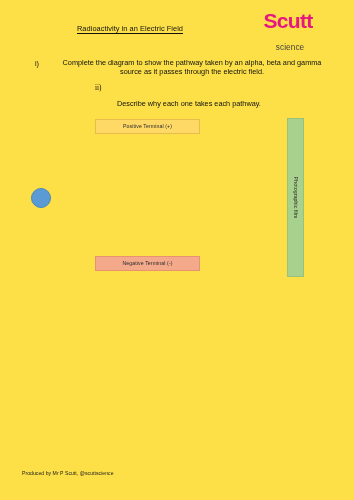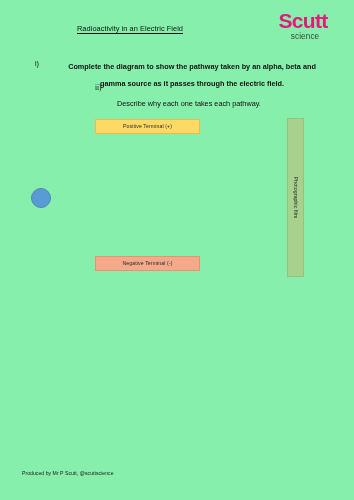--- a/index.html
+++ b/index.html
@@ -8,21 +8,21 @@
     background: #ffffff;
   }
   body {
     font-family: "Liberation Sans", sans-serif;
     color: #1a1a1a;
   }
   #page {
     position: relative;
     width: 354px;
     height: 500px;
-    background: #86efac;
+    background: #fde047;
     overflow: hidden;
   }
 
   
   #header {
     position: absolute;
     left: 0;
     top: 0;
     width: 354px;
     height: 56px;
@@ -36,38 +36,38 @@
     font-size: 7.4px;
     line-height: 10px;
     letter-spacing: 0.05px;
     color: #111111;
     text-decoration: underline;
     text-underline-offset: 1.6px;
     white-space: nowrap;
   }
   #logo {
     position: absolute;
-    right: 11px;
+    right: 26px;
     top: 11px;
     width: 80px;
     text-align: center;
   }
   #logo-main {
     font-size: 21px;
     line-height: 20px;
     font-weight: bold;
     color: #e6177f;
     letter-spacing: -0.7px;
   }
   #logo-sub {
     font-size: 8.2px;
     line-height: 10px;
     color: #404040;
     letter-spacing: 0.1px;
-    margin-top: 1px;
+    margin-top: 12px;
     margin-right: -4px;
   }
 
   
   #instructions {
     position: absolute;
     left: 0;
     top: 58px;
     width: 354px;
   }
@@ -90,22 +90,21 @@
     font-size: 7.3px;
     line-height: 11.6px;
   }
   #instr-1 .body {
     position: absolute;
     left: 58px;
     top: 0;
     width: 268px;
     text-align: center;
     font-size: 7.3px;
-    line-height: 17px;
-    font-weight: bold;
+    line-height: 9px;
   }
   #instr-2 {
     position: absolute;
     left: 0;
     top: 23.5px;
     width: 354px;
   }
   #instr-2 .marker {
     position: absolute;
     left: 95px;

